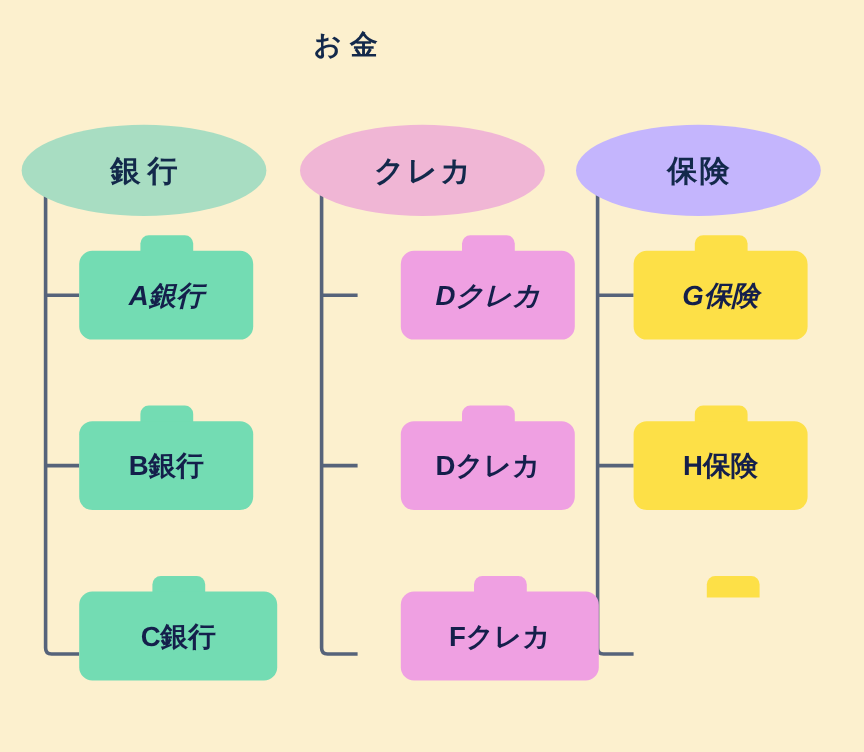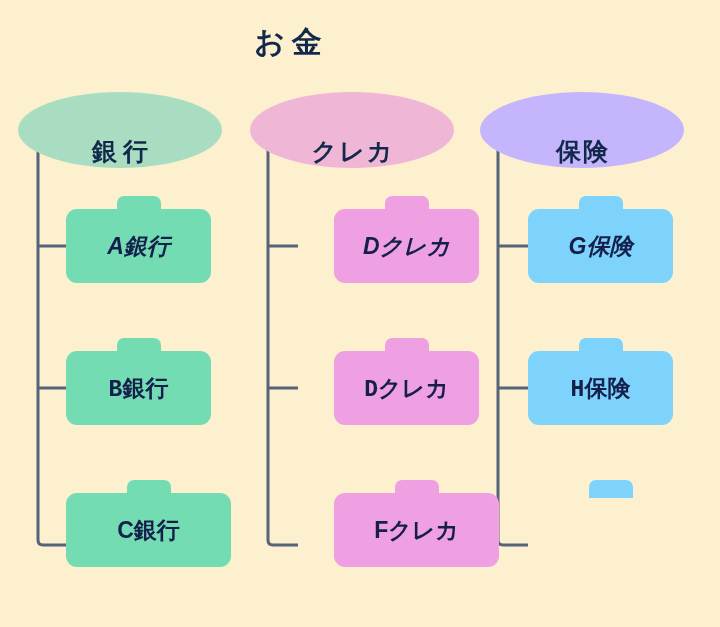--- a/index.html
+++ b/index.html
@@ -21,21 +21,21 @@
     background: #fcf0ce;
   }
 
   
   #page-title {
     position: absolute;
     left: 0;
     top: 22px;
     width: 576px;
     text-align: center;
-    font-size: 30px;
+    font-size: 23px;
     font-weight: 700;
     letter-spacing: 7px;
     color: #13294b;
     text-indent: 7px;
   }
 
   
   #connectors {
     position: absolute;
     left: 0;
@@ -57,27 +57,27 @@
     width: 240px;
     height: 627px;
   }
   #column-bank   { left: 0px; }
   #column-credit { left: 232px; }
   #column-ins    { left: 462px; }
 
   
   .ellipse {
     position: absolute;
-    top: 92px;
+    top: 104px;
     left: 18px;
     width: 204px;
     height: 76px;
     border-radius: 50%;
     display: flex;
-    align-items: flex-end;
+    align-items: center;
     justify-content: center;
     color: #13294b;
     font-size: 25px;
     font-weight: 700;
     letter-spacing: 6px;
     text-indent: 6px;
   }
   #column-bank   .ellipse { background: #a8ddc2; }
   #column-credit .ellipse { background: #f0b6d5; letter-spacing: 2px; text-indent: 2px; }
   #column-ins    .ellipse { background: #c4b5fd; letter-spacing: 2px; text-indent: 2px; }
@@ -107,24 +107,24 @@
     border-radius: 11px;
     display: flex;
     align-items: center;
     justify-content: center;
     color: #141f4b;
     font-size: 23px;
     font-weight: 700;
   }
   #column-bank   .node-tab,  #column-bank   .node-body { background: #73dcb3; }
   #column-credit .node-tab,  #column-credit .node-body { background: #efa0e2; margin-left: 36px; }
-  #column-ins    .node-tab,  #column-ins    .node-body { background: #7dd3fc; }
+  #column-ins    .node-tab,  #column-ins    .node-body { background: #fde047; }
 
   .node-1 { top: 196px; font-style: italic; }
-  .node-2 { top: 338px; font-family: Liberation Mono, monospace; }
+  .node-2 { top: 338px; }
   .node-3 { top: 480px; padding-left: 20px; }
 </style>
 </head>
 <body>
 
 <div id="canvas">
 
   <div id="page-title">お金</div>
 
   <svg id="connectors" viewBox="0 0 720 627" xmlns="http://www.w3.org/2000/svg">

